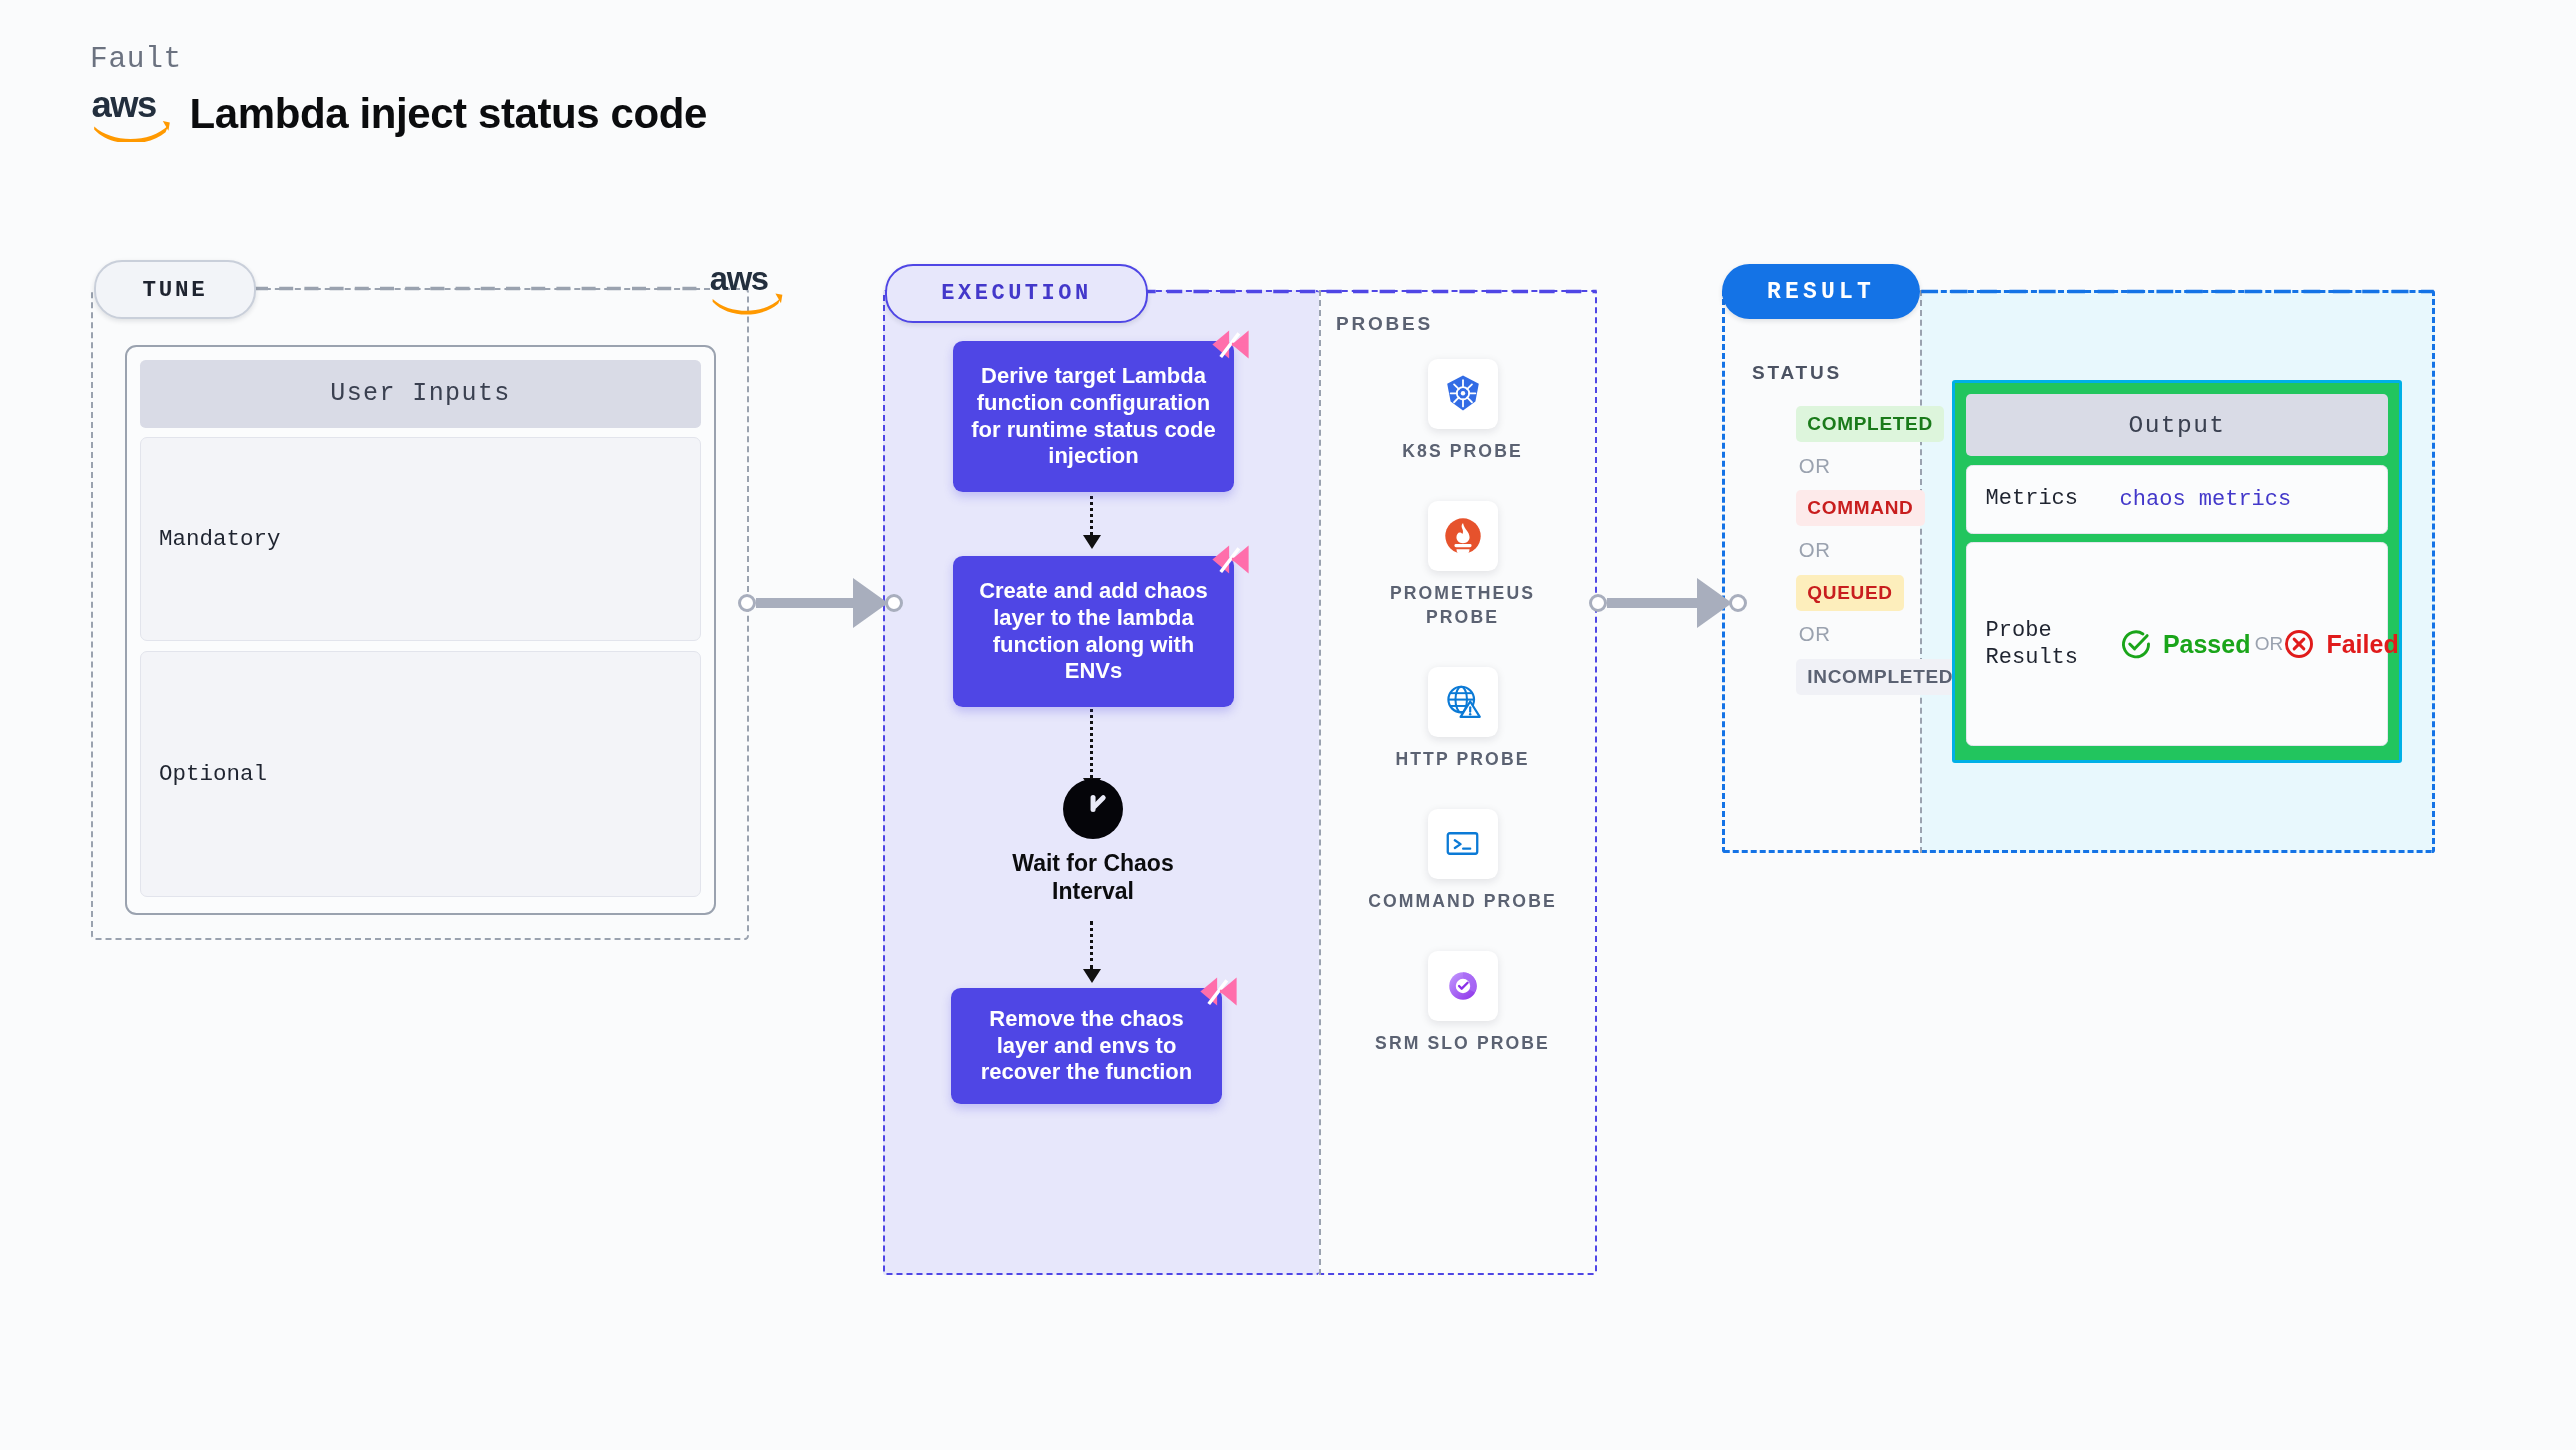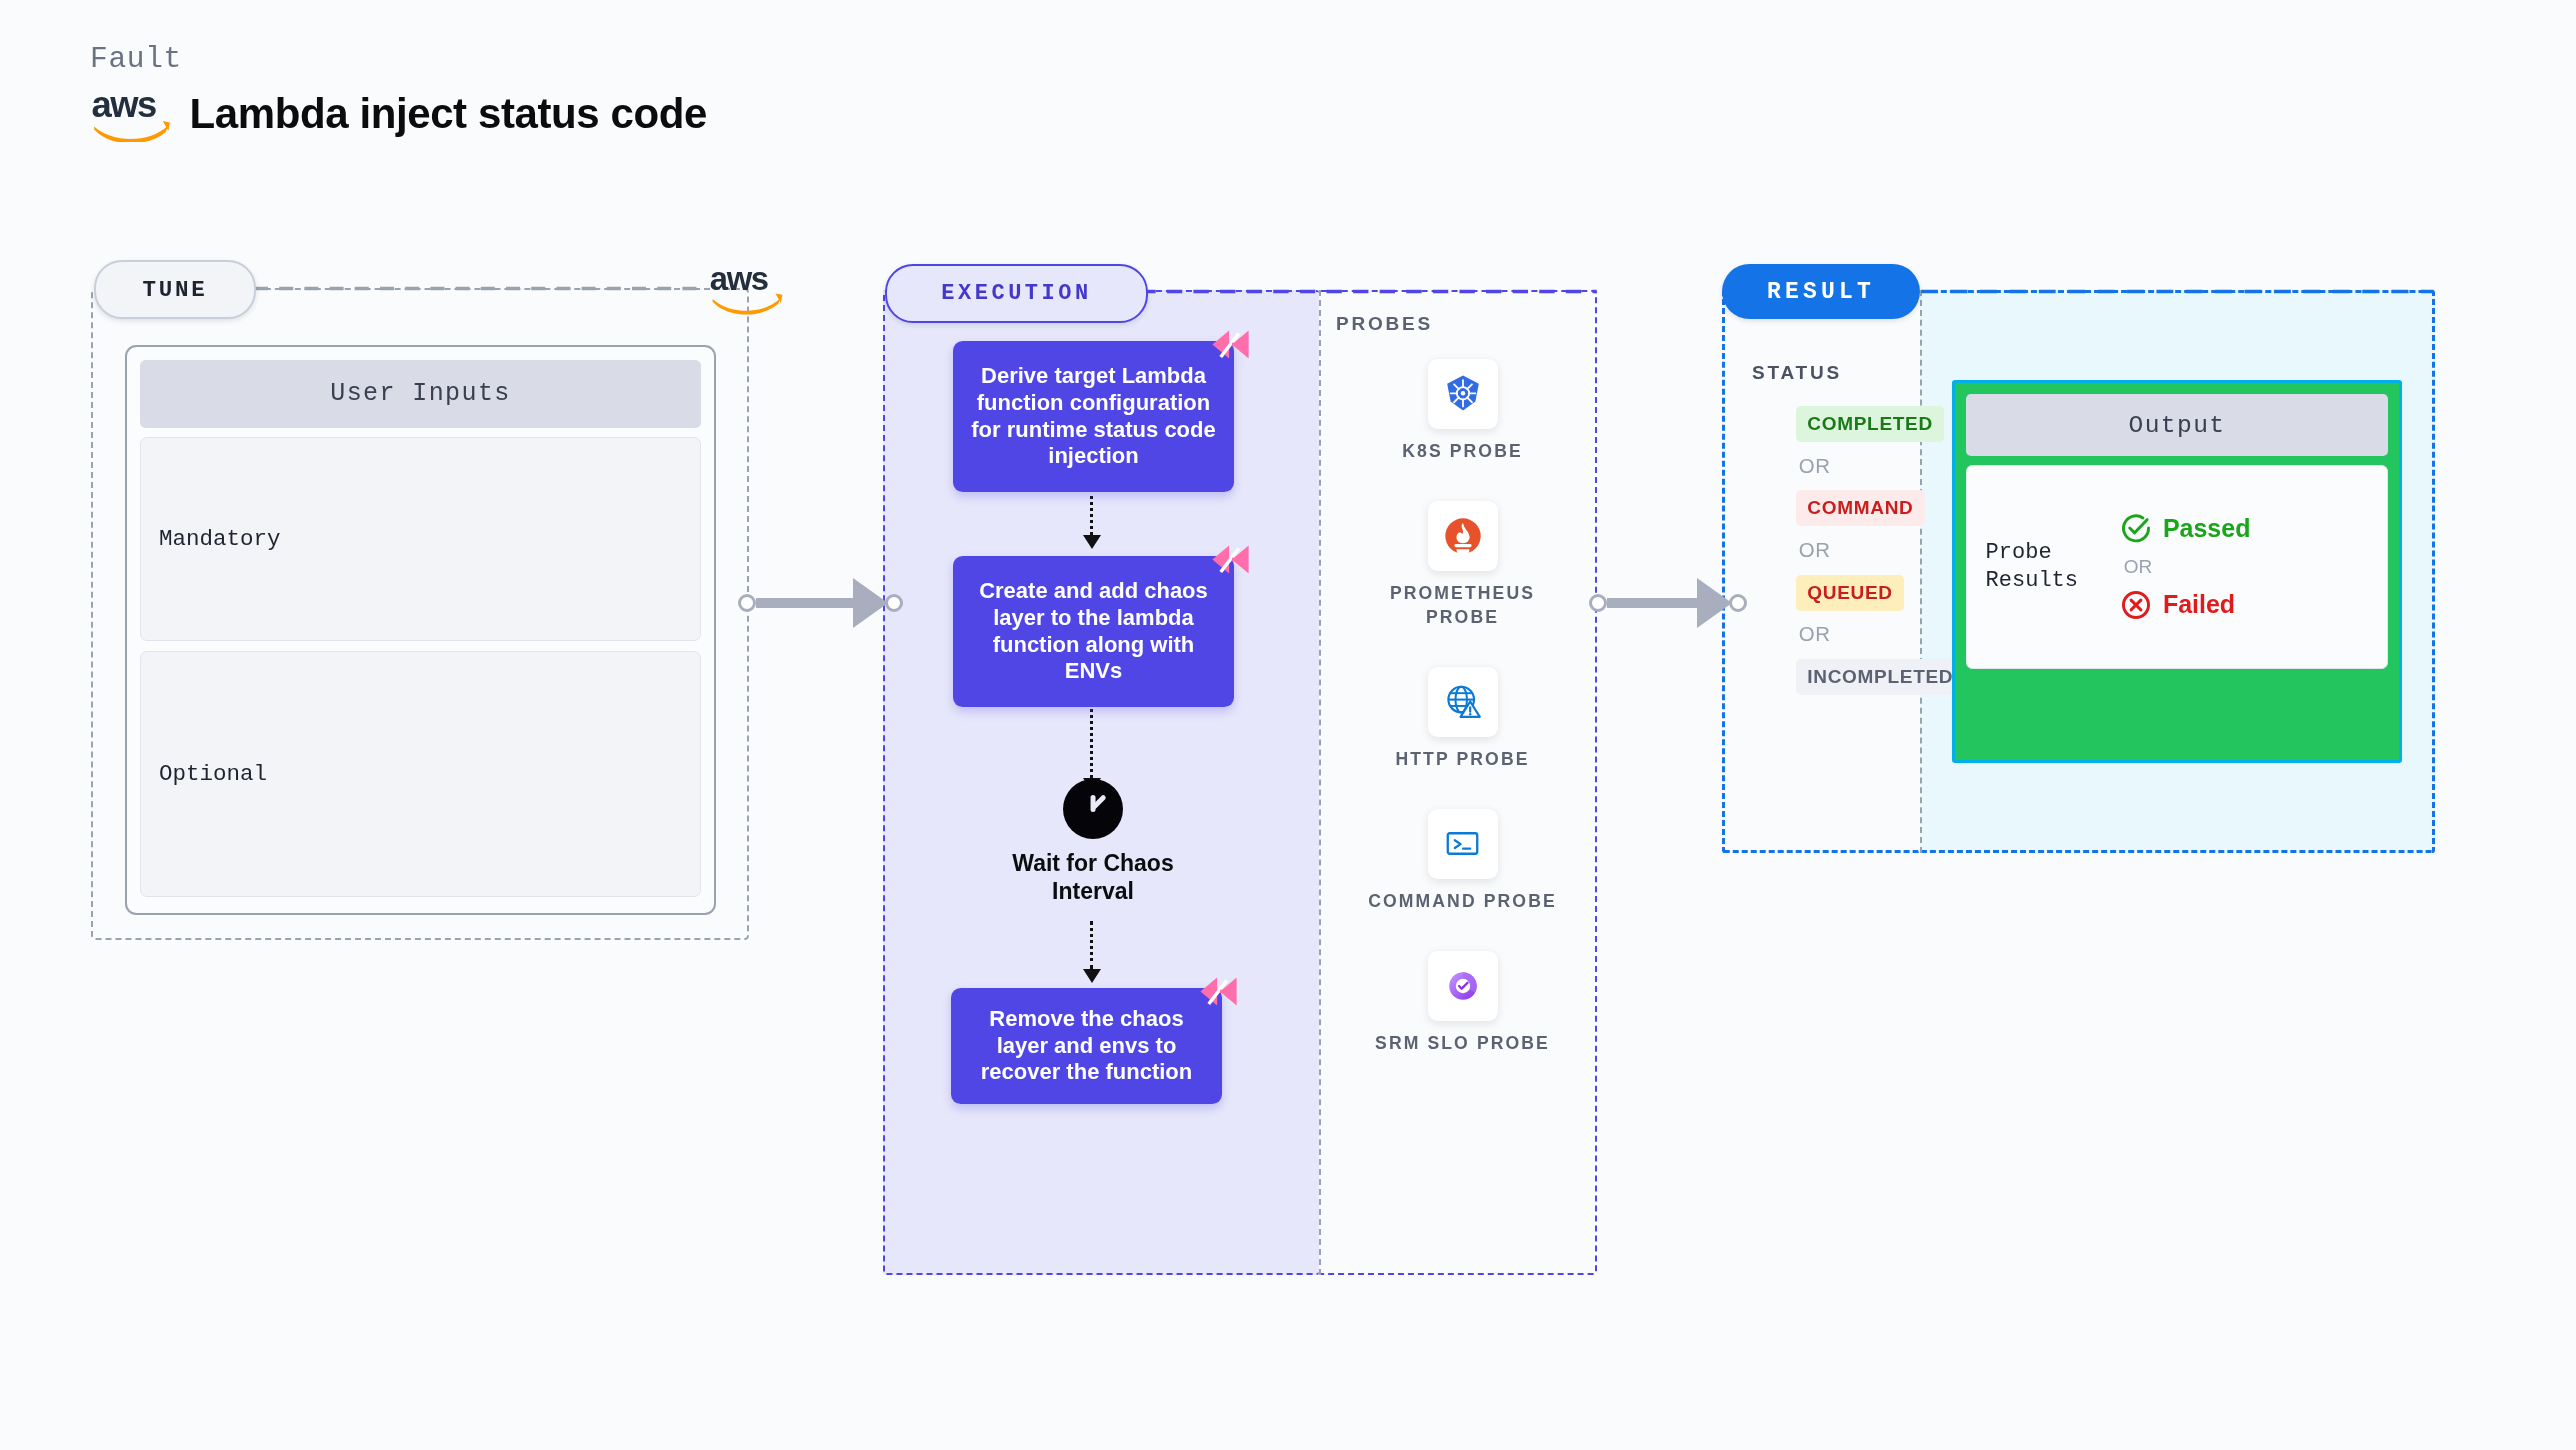--- a/index.html
+++ b/index.html
@@ -225,21 +225,21 @@
   }
   #row-metrics{height:69px;}
   #row-probe-results{height:204px;}
   .out-key{
     font-family:"Liberation Mono", monospace;font-size:22px;color:#1f2430;
     width:134px;flex:0 0 auto;line-height:1.25;
   }
   .out-val-metrics{
     font-family:"Liberation Mono", monospace;font-size:22px;color:#4338ca;
   }
-  .probe-result-col{display:flex;flex-direction:column;justify-content:center;}
+  .probe-result-col{display:flex;flex-direction:row;justify-content:center;}
   .result-line{display:flex;align-items:center;gap:11.3px;}
   .result-text{font-size:25px;font-weight:bold;}
   .result-or{font-size:19px;color:#9aa2af;margin:11.3px 0 11.3px 4.2px;}
 
   .circle-icon{width:32px;height:32px;flex:0 0 auto;}
 </style>
 </head>
 <body>
 
 <div id="header">
@@ -470,20 +470,24 @@
   <div><span class="status-badge" style="color:#c81e1e;background:#fdeaea;">COMMAND</span></div>
   <div class="status-or">OR</div>
   <div><span class="status-badge" style="color:#c81e1e;background:#fdeebc;">QUEUED</span></div>
   <div class="status-or">OR</div>
   <div><span class="status-badge" style="color:#5b6272;background:#f0f1f6;">INCOMPLETED</span></div>
 </div>
 
 <div id="output-card">
   <div id="output-header">Output</div>
 
+  <div class="output-row" id="row-metrics">
+    <div class="out-key">Metrics</div>
+    <div class="out-val-metrics">chaos metrics</div>
+  </div>
 
   <div class="output-row" id="row-probe-results">
     <div class="out-key">Probe Results</div>
     <div class="probe-result-col">
       <div class="result-line">
         <span class="circle-icon">
           <svg viewBox="0 0 46 46" width="32" height="32">
             <path d="M41 23 A18 18 0 1 1 33 8.5" fill="none" stroke="#1aa51a" stroke-width="4.2" stroke-linecap="round"></path>
             <polyline points="14,23 21,30 39,11" fill="none" stroke="#1aa51a" stroke-width="4.2" stroke-linecap="round" stroke-linejoin="round"></polyline>
           </svg>

